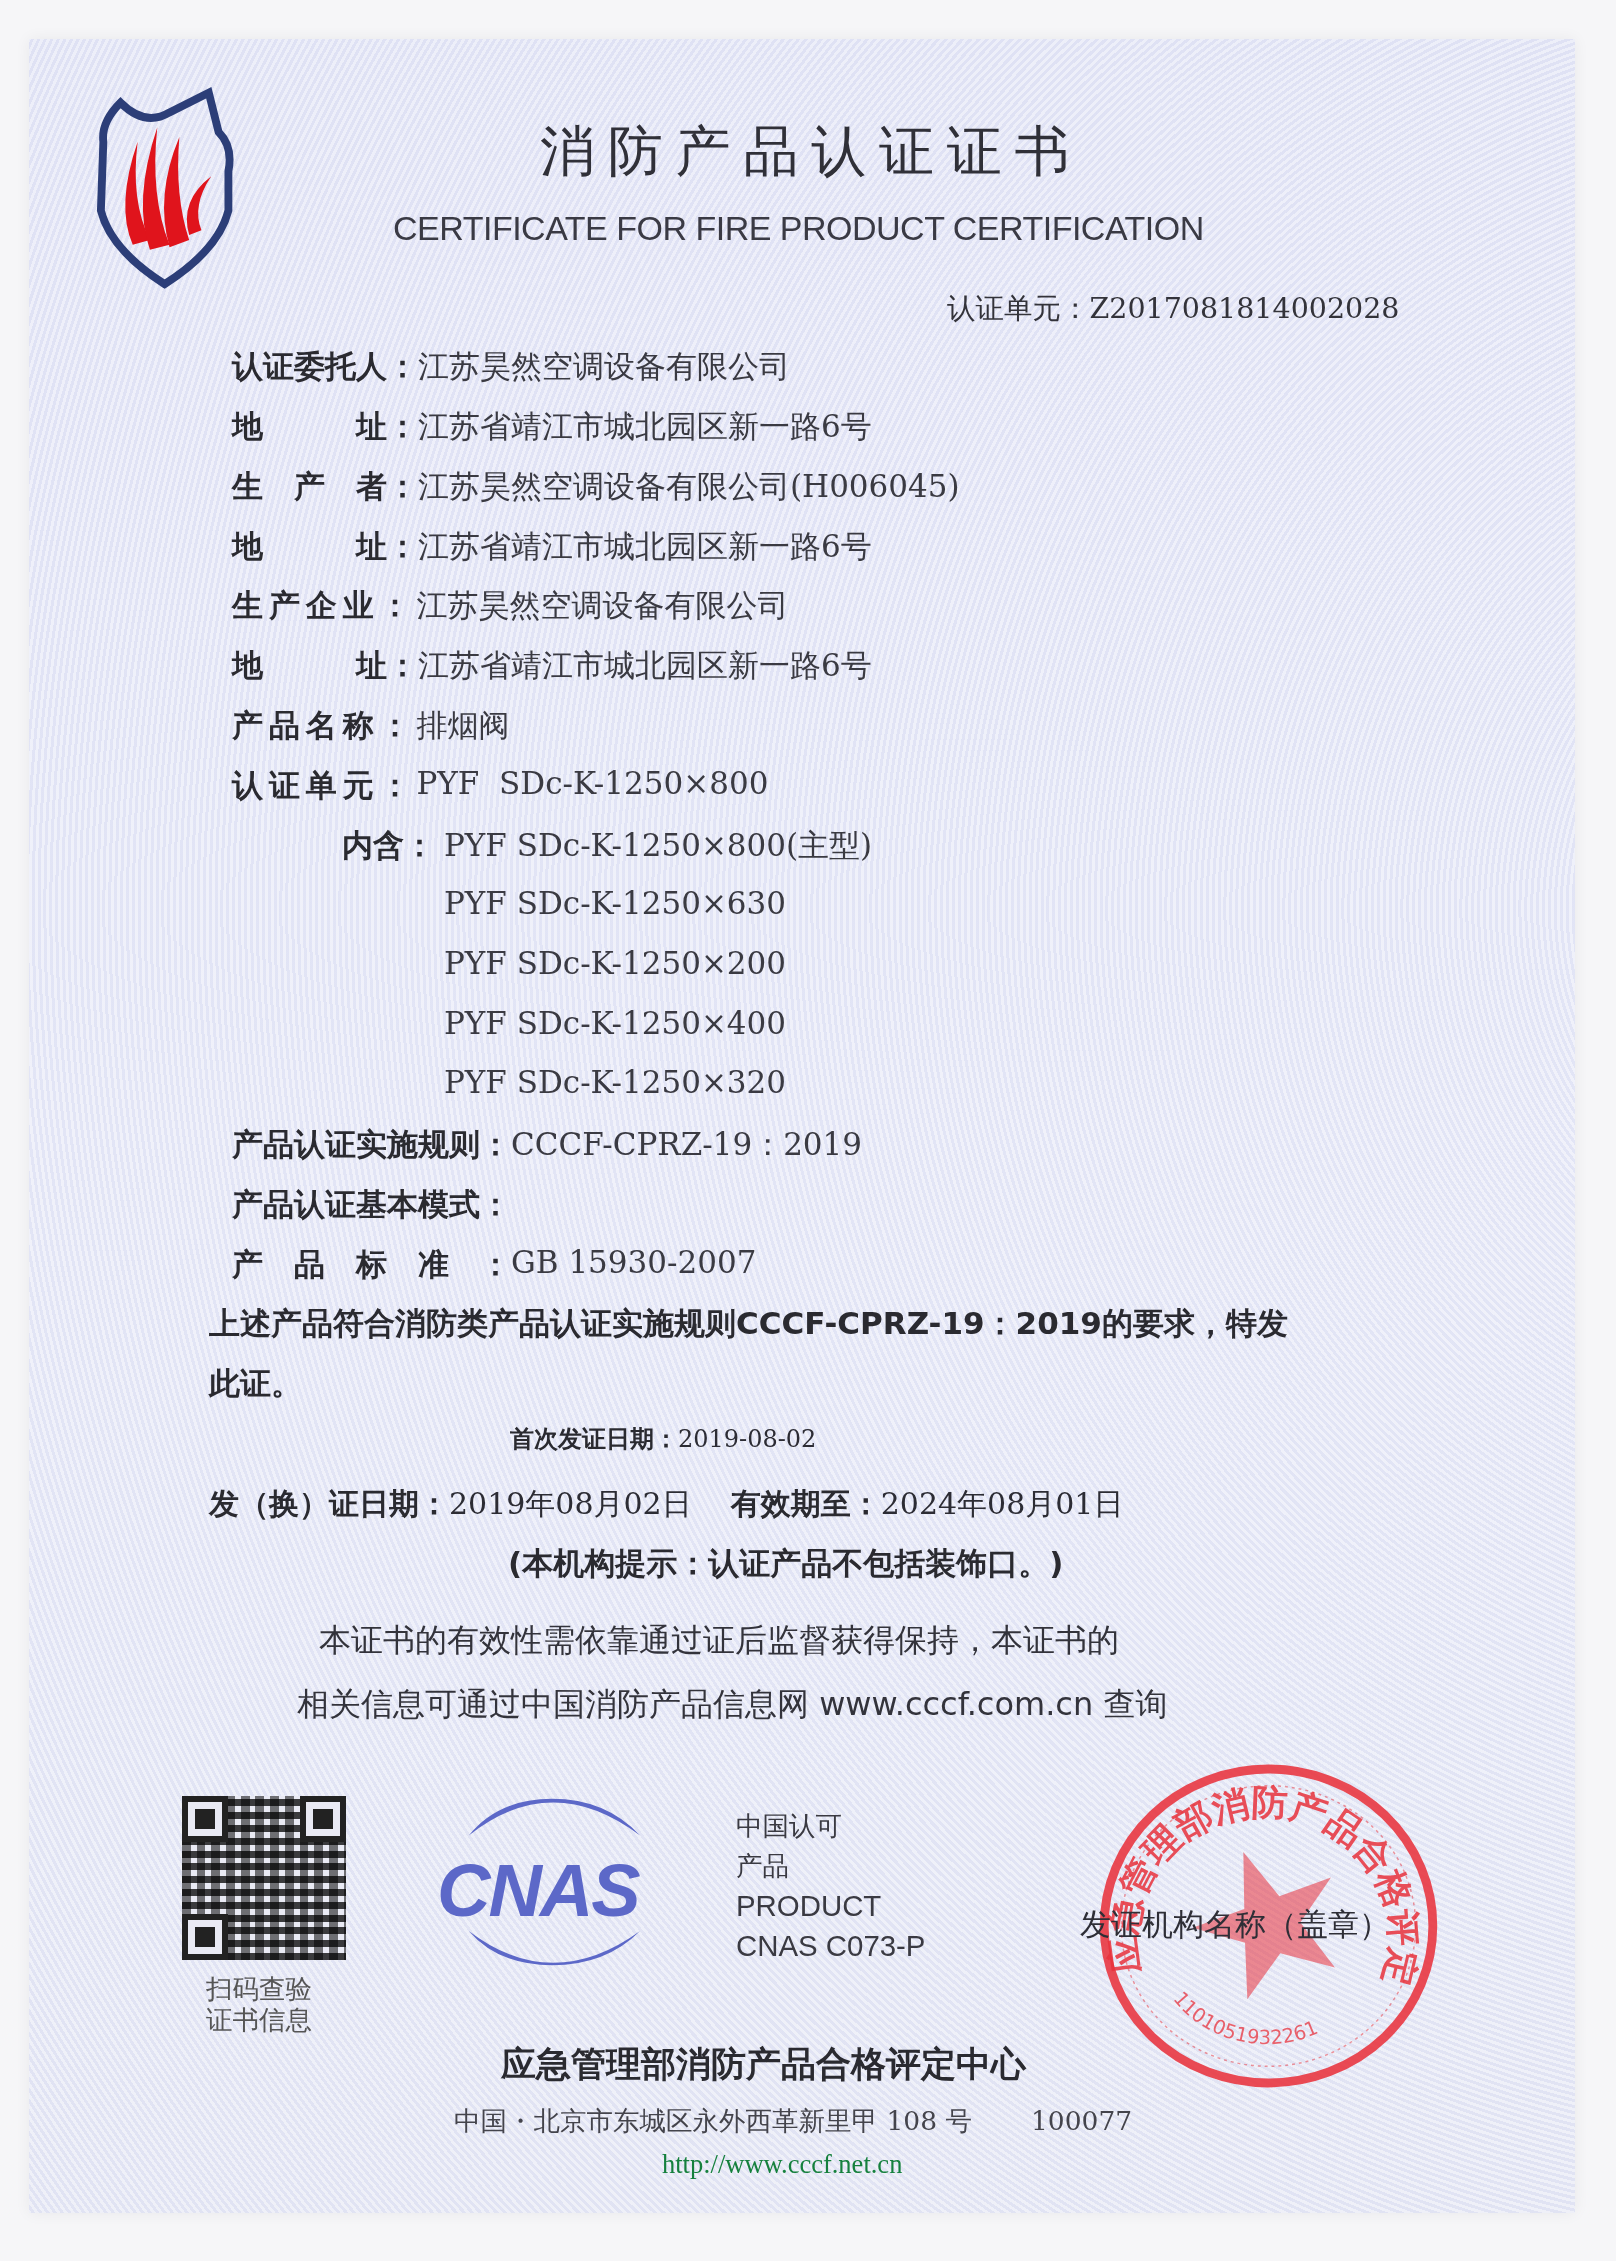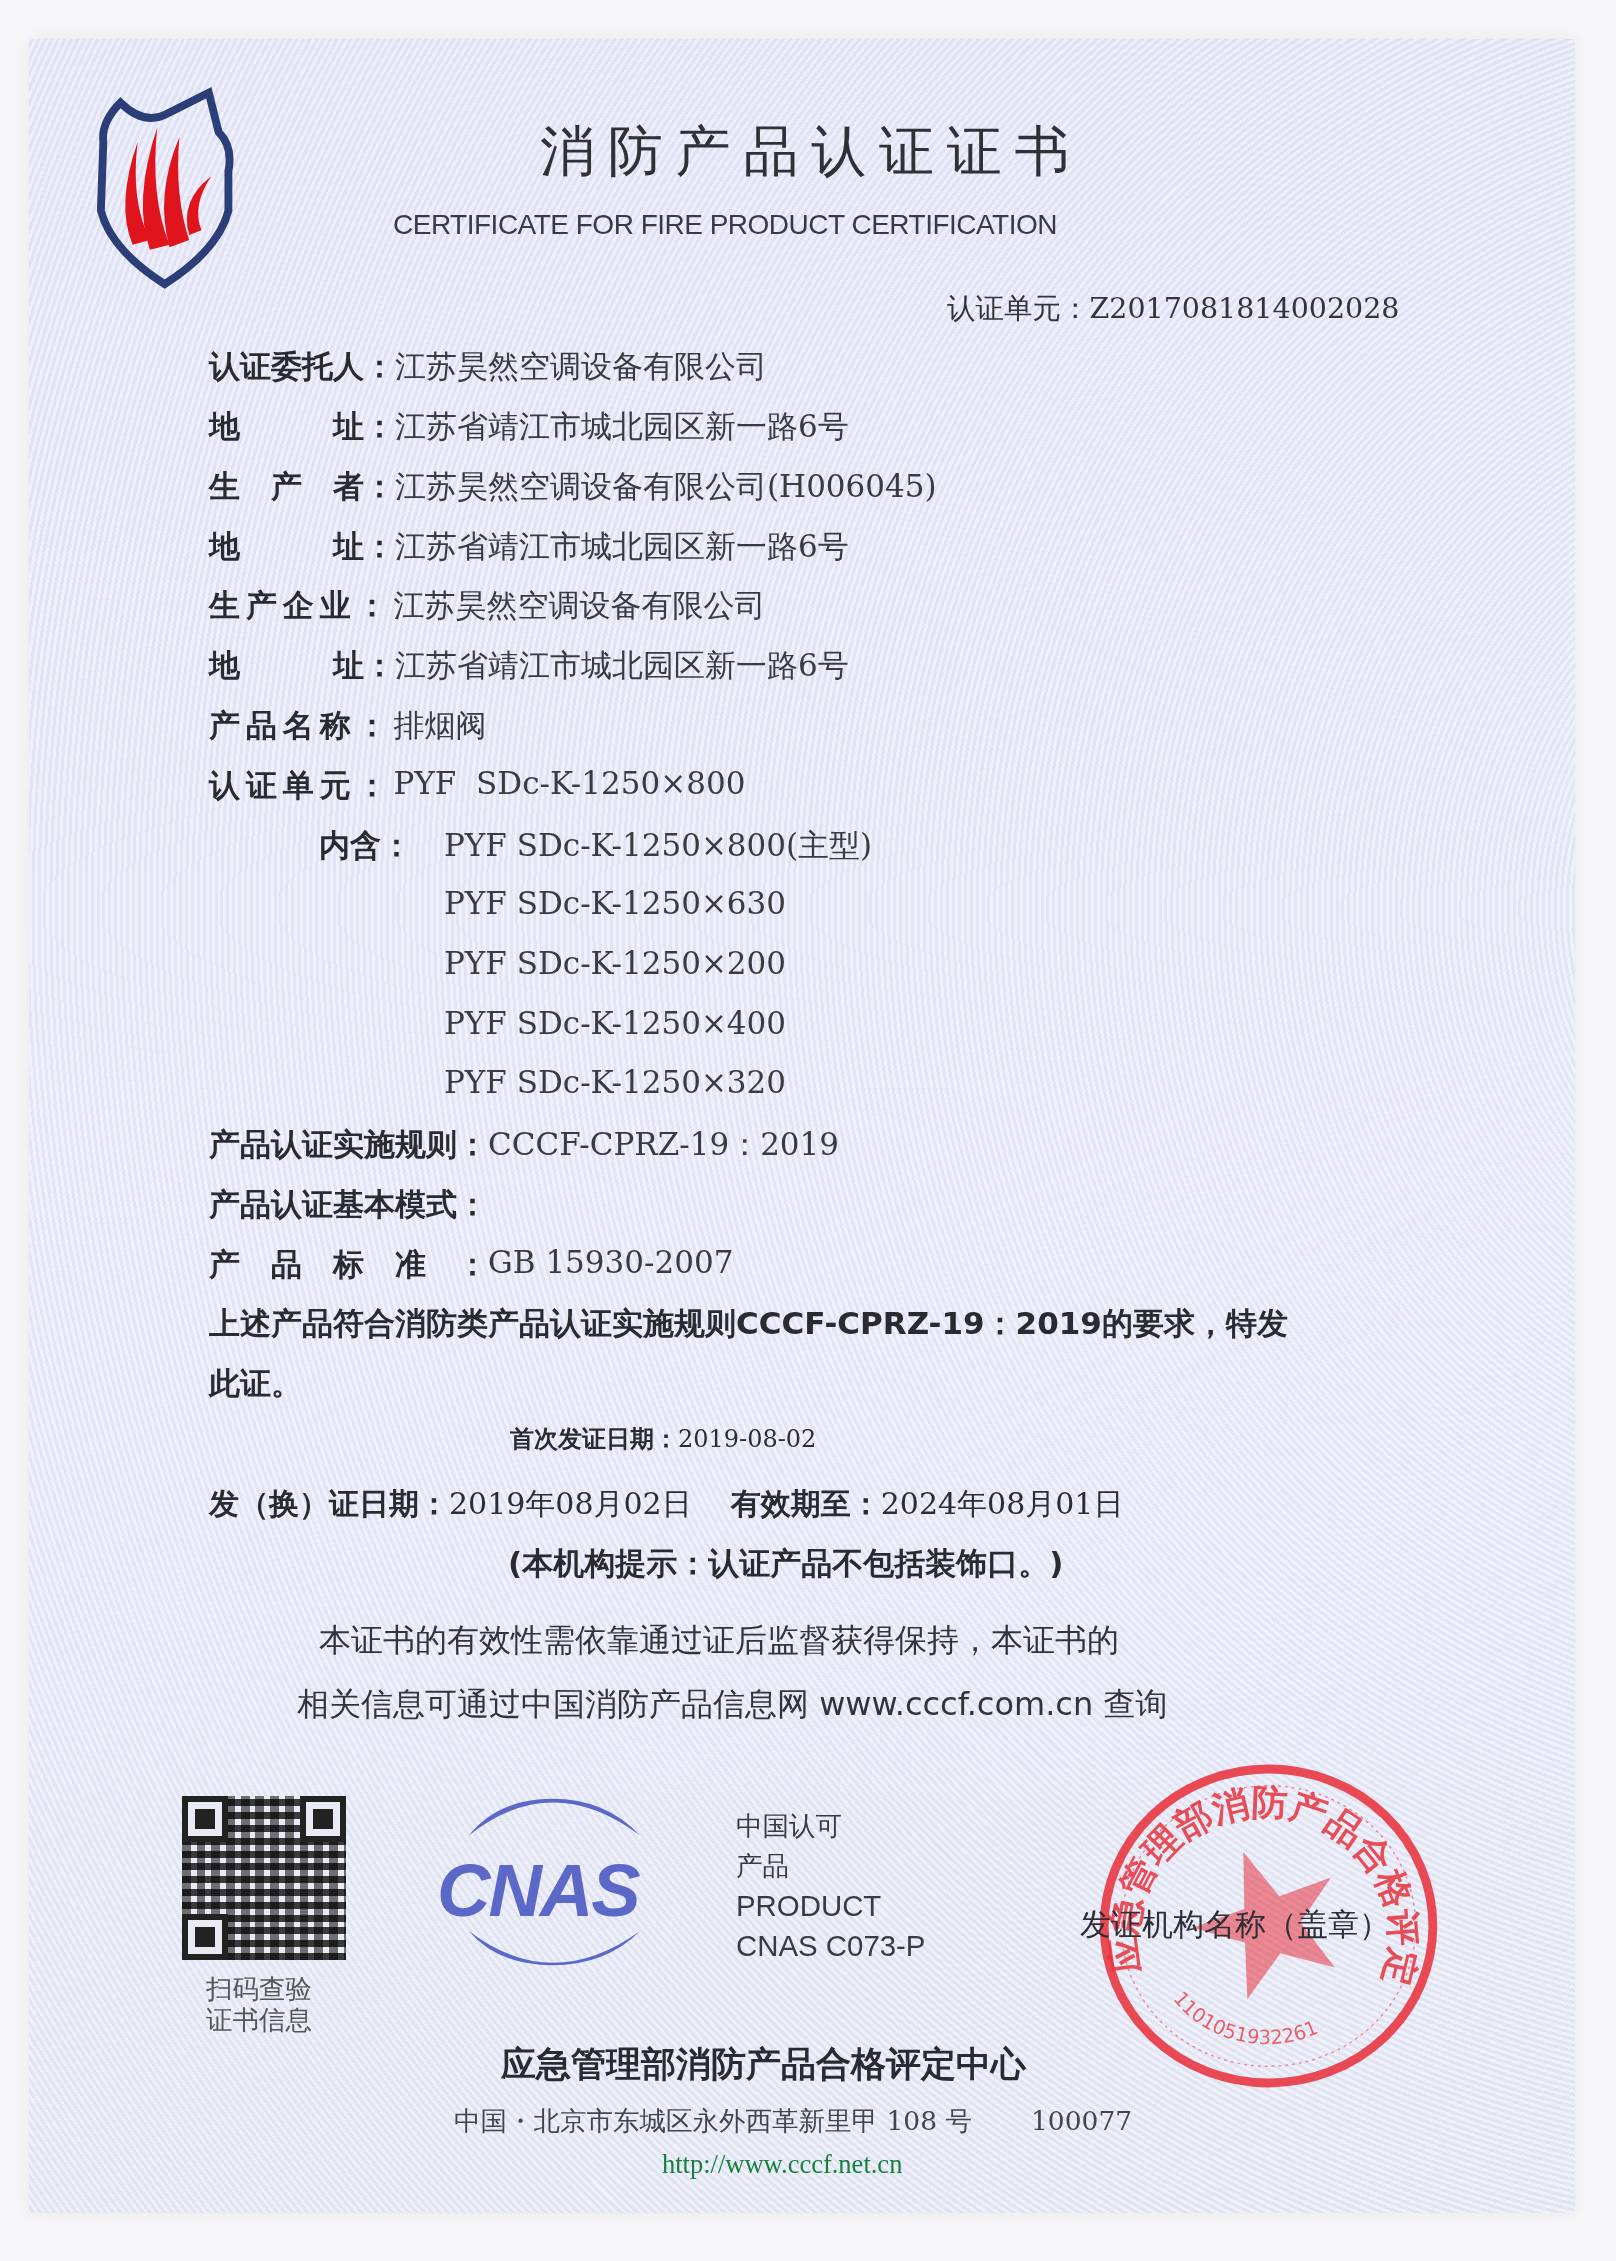--- a/index.html
+++ b/index.html
@@ -16,28 +16,28 @@
       repeating-radial-gradient(circle at 120% 40%, rgba(255,255,255,0.35) 0 2.9px, rgba(200,205,235,0.18) 2.9px 5.9px),
       linear-gradient(180deg, #e4e6f6 0%, #e8eaf8 50%, #e6e8f5 100%);
     box-shadow: 0 0 14.7px rgba(0,0,0,0.06);
   }
   .abs { position: absolute; }
   .title-cn {
     left: 540px; top: 115px; font-size: 55px; letter-spacing: 12.8px;
     font-family: "DejaVu Sans", sans-serif; color: #303038; white-space: nowrap;
   }
   .title-en {
-    left: 393px; top: 209px; font-size: 28px; color: #3a3a44; white-space: nowrap;
+    left: 393px; top: 209px; font-size: 34px; color: #3a3a44; white-space: nowrap;
     font-family: "Liberation Sans", sans-serif; letter-spacing: -0.5px;
   }
   .cert-no {
     left: 947px; top: 290px; font-size: 28.5px; white-space: nowrap; color: #33333a;
   }
   .row { position: absolute; left: 209px; font-size: 31px; white-space: nowrap; display: flex; }
-  .row .lbl { font-weight: bold; font-family: "DejaVu Sans", sans-serif; color: #2a2a30; }
+  .row .lbl { font-weight: bold; font-family: "DejaVu Sans", sans-serif; color: #2a2a30; margin-left: 23px; }
   .row .val { color: #3a3a42; }
   .models { position: absolute; left: 427px; font-size: 31px; color: #3a3a42; white-space: nowrap; margin-left: 17px; }
   .bold { font-weight: bold; font-family: "DejaVu Sans", sans-serif; color: #2a2a30; }
   .notice { font-family: "DejaVu Sans", sans-serif; font-size: 32px; color: #33333b; white-space: nowrap; text-align: center; }
   .qr {
     left: 182px; top: 1796px; width: 164px; height: 164px;
     background:
       linear-gradient(90deg, transparent 0 0),
       repeating-linear-gradient(0deg, rgba(30,30,30,0.85) 0 6.9px, transparent 6.9px 12.8px),
       repeating-linear-gradient(90deg, rgba(30,30,30,0.6) 0 8.8px, transparent 8.8px 14.7px);

